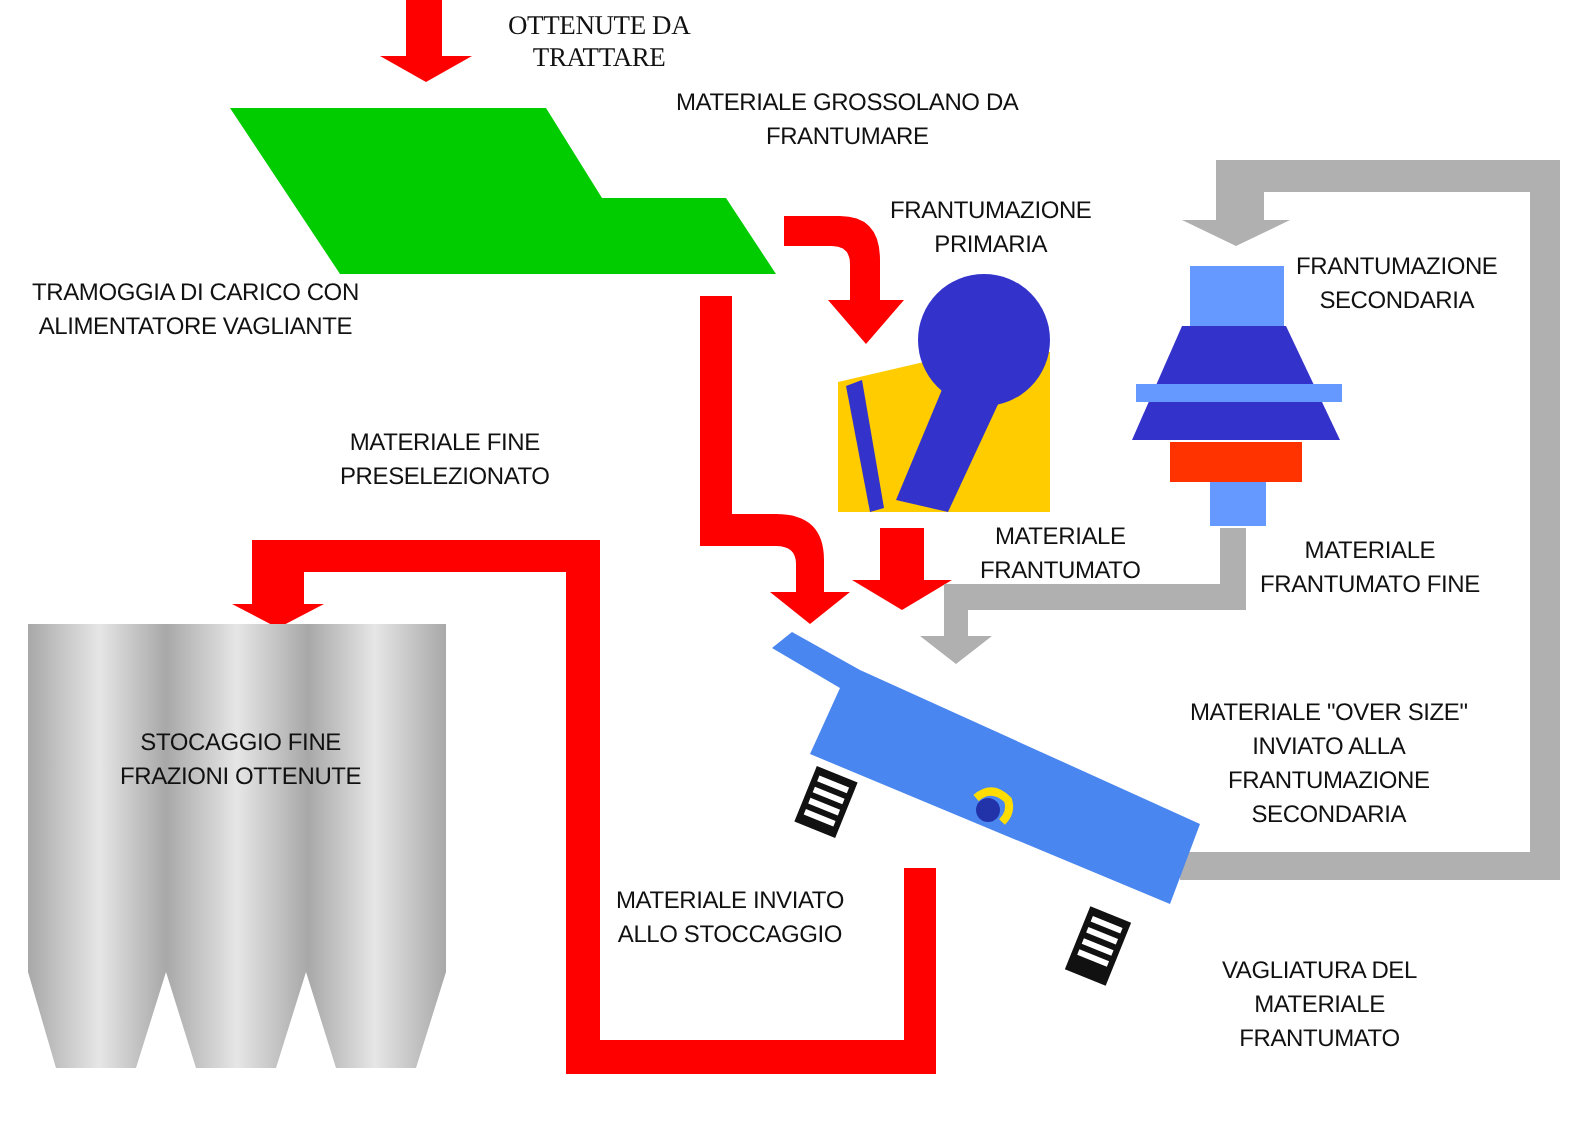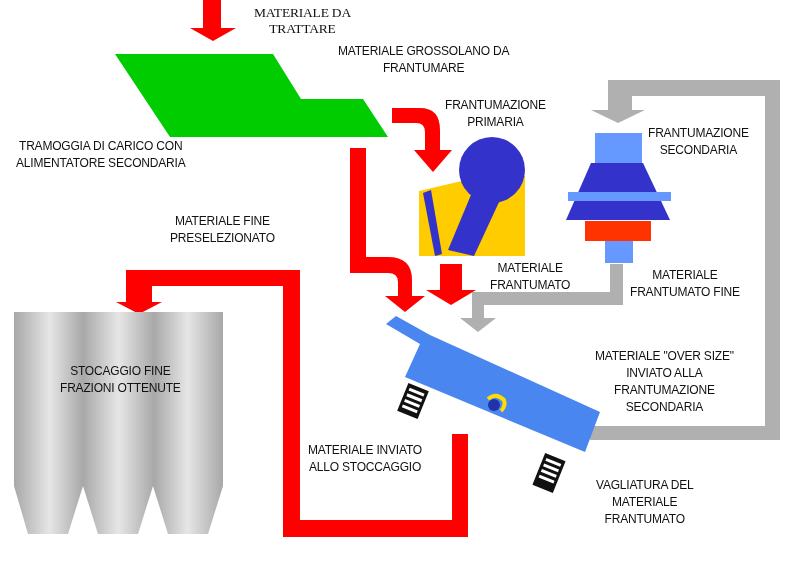--- a/index.html
+++ b/index.html
@@ -91,39 +91,39 @@
 
   <g fill="#ff0000">
     <polygon points="452,434 468,434 468,537 283,537 283,286 152,286 152,302 162,302 139,314 116,302 126,302 126,270 300,270 300,520 452,520"></polygon>
   </g>
 
   <g>
     <path fill="url(#siloGrad)" d="M14,312 L223,312 L223,486 L208,534 L168,534 L153,486 L138,534 L98,534 L83,486 L68,534 L28,534 L14,486 Z"></path>
   </g>
 </svg>
 
-<div class="lbl serif" style="left:254px; top:5px;">MATERIALE DA
+<div class="lbl serif" style="left:254px; top:5px;">OTTENUTE DA
 TRATTARE</div>
 <div class="lbl" style="left:338px; top:43px;">MATERIALE GROSSOLANO DA
 FRANTUMARE</div>
 <div class="lbl" style="left:445px; top:97px;">FRANTUMAZIONE
 PRIMARIA</div>
 <div class="lbl" style="left:16px; top:138px;">TRAMOGGIA DI CARICO CON
-ALIMENTATORE SECONDARIA</div>
+ALIMENTATORE VAGLIANTE</div>
 <div class="lbl" style="left:170px; top:185px;margin-top:28px;">MATERIALE FINE
 PRESELEZIONATO</div>
 <div class="lbl" style="left:648px; top:125px;">FRANTUMAZIONE
 SECONDARIA</div>
 <div class="lbl" style="left:490px; top:260px;">MATERIALE
 FRANTUMATO</div>
 <div class="lbl" style="left:630px; top:267px;">MATERIALE
 FRANTUMATO FINE</div>
 <div class="lbl" style="left:595px; top:348px;">MATERIALE "OVER SIZE"
 INVIATO ALLA
 FRANTUMAZIONE
 SECONDARIA</div>
 <div class="lbl" style="left:60px; top:363px;">STOCAGGIO FINE
 FRAZIONI OTTENUTE</div>
 <div class="lbl" style="left:308px; top:442px;">MATERIALE INVIATO
 ALLO STOCCAGGIO</div>
-<div class="lbl" style="left:596px; top:477px;text-align:center;">VAGLIATURA DEL
+<div class="lbl" style="left:611px; top:477px;text-align:center;">VAGLIATURA DEL
 MATERIALE
 FRANTUMATO</div>
 
 </body></html>

